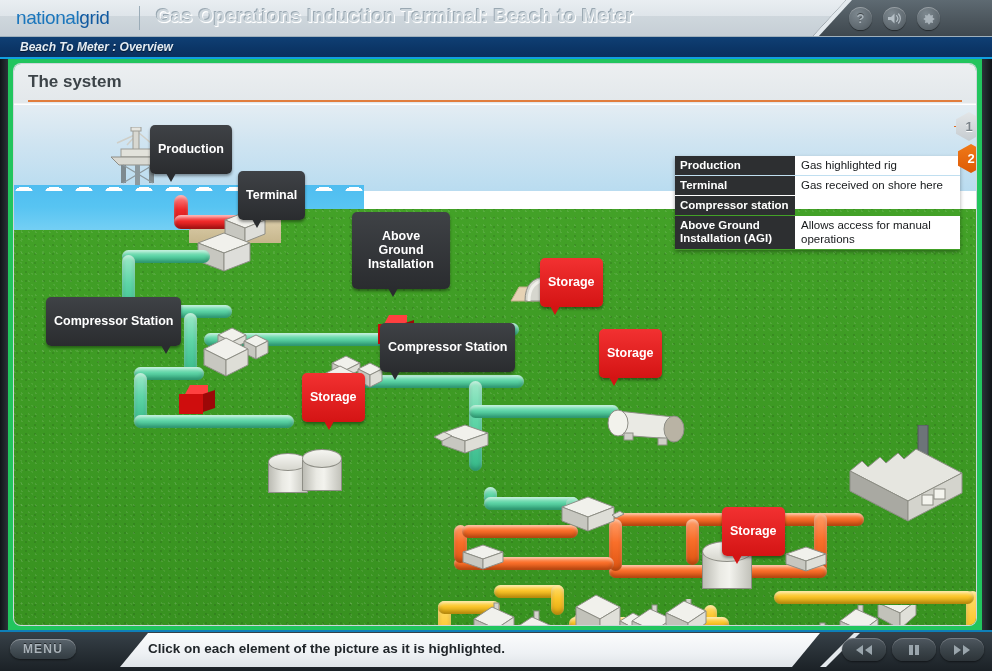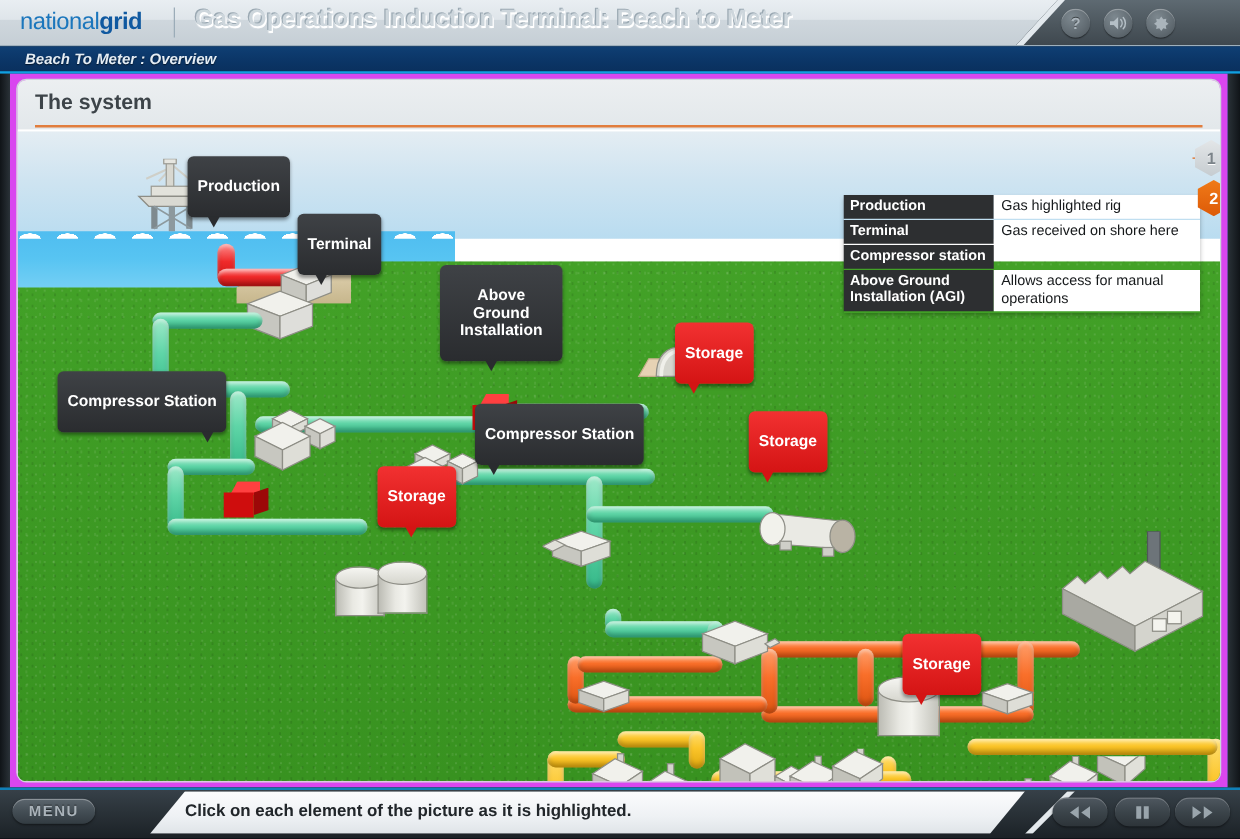--- a/index.html
+++ b/index.html
@@ -15,21 +15,21 @@
     position:absolute;left:0;top:0;width:992px;height:37px;
     background:linear-gradient(180deg,#e9eef2 0%,#dfe5ea 42%,#cfd7dd 43%,#c5ced5 100%);
   }
   .topbar:after{
     content:"";position:absolute;left:0;bottom:0;width:100%;height:1px;background:#9fb0bc;
   }
   .logo{
     position:absolute;left:16px;top:7px;font-size:19px;letter-spacing:-.4px;
     color:#1b76bc;font-weight:400;white-space:nowrap;
   }
-  .logo b{font-weight:700;color:#1059a0;}
+  .logo b{font-weight:400;color:#1059a0;}
   .logo-div{
     position:absolute;left:139px;top:6px;width:1px;height:24px;background:#9bacb8;
   }
   .apptitle{
     position:absolute;left:156px;top:5px;font-size:19px;font-weight:700;
     color:#cdd6dc;letter-spacing:.3px;white-space:nowrap;
     text-shadow:1px 1px 0 #ffffff, -1px -1px 0 #9aa8b2, 0 1px 1px #ffffff;
   }
   
   .tr-plate{
@@ -68,21 +68,21 @@
   }
 
   
   .frame-l{position:absolute;left:0;top:59px;width:8px;height:571px;background:linear-gradient(90deg,#101418,#2a3238);}
   .frame-r{position:absolute;right:0;top:59px;width:10px;height:571px;background:linear-gradient(270deg,#101418,#2a3238);}
   .rail-blue-r{position:absolute;right:10px;top:59px;width:3px;height:571px;background:#0f7fb8;}
 
   
   .stage{
     position:absolute;left:8px;top:59px;width:974px;height:571px;
-    background:#d946ef;overflow:hidden;
+    background:#22c55e;overflow:hidden;
   }
   .panel{
     position:absolute;left:6px;top:5px;width:962px;height:561px;border-radius:7px;
     background:linear-gradient(180deg,#eceff1 0%,#e3e8eb 38px,#e3e8eb 39px,#ffffff 40px);
     overflow:hidden;box-shadow:0 0 0 1px #cfd6db;
   }
   .panel-title{
     position:absolute;left:14px;top:8px;font-size:17px;font-weight:700;color:#3d4449;
   }
   .title-rule{

